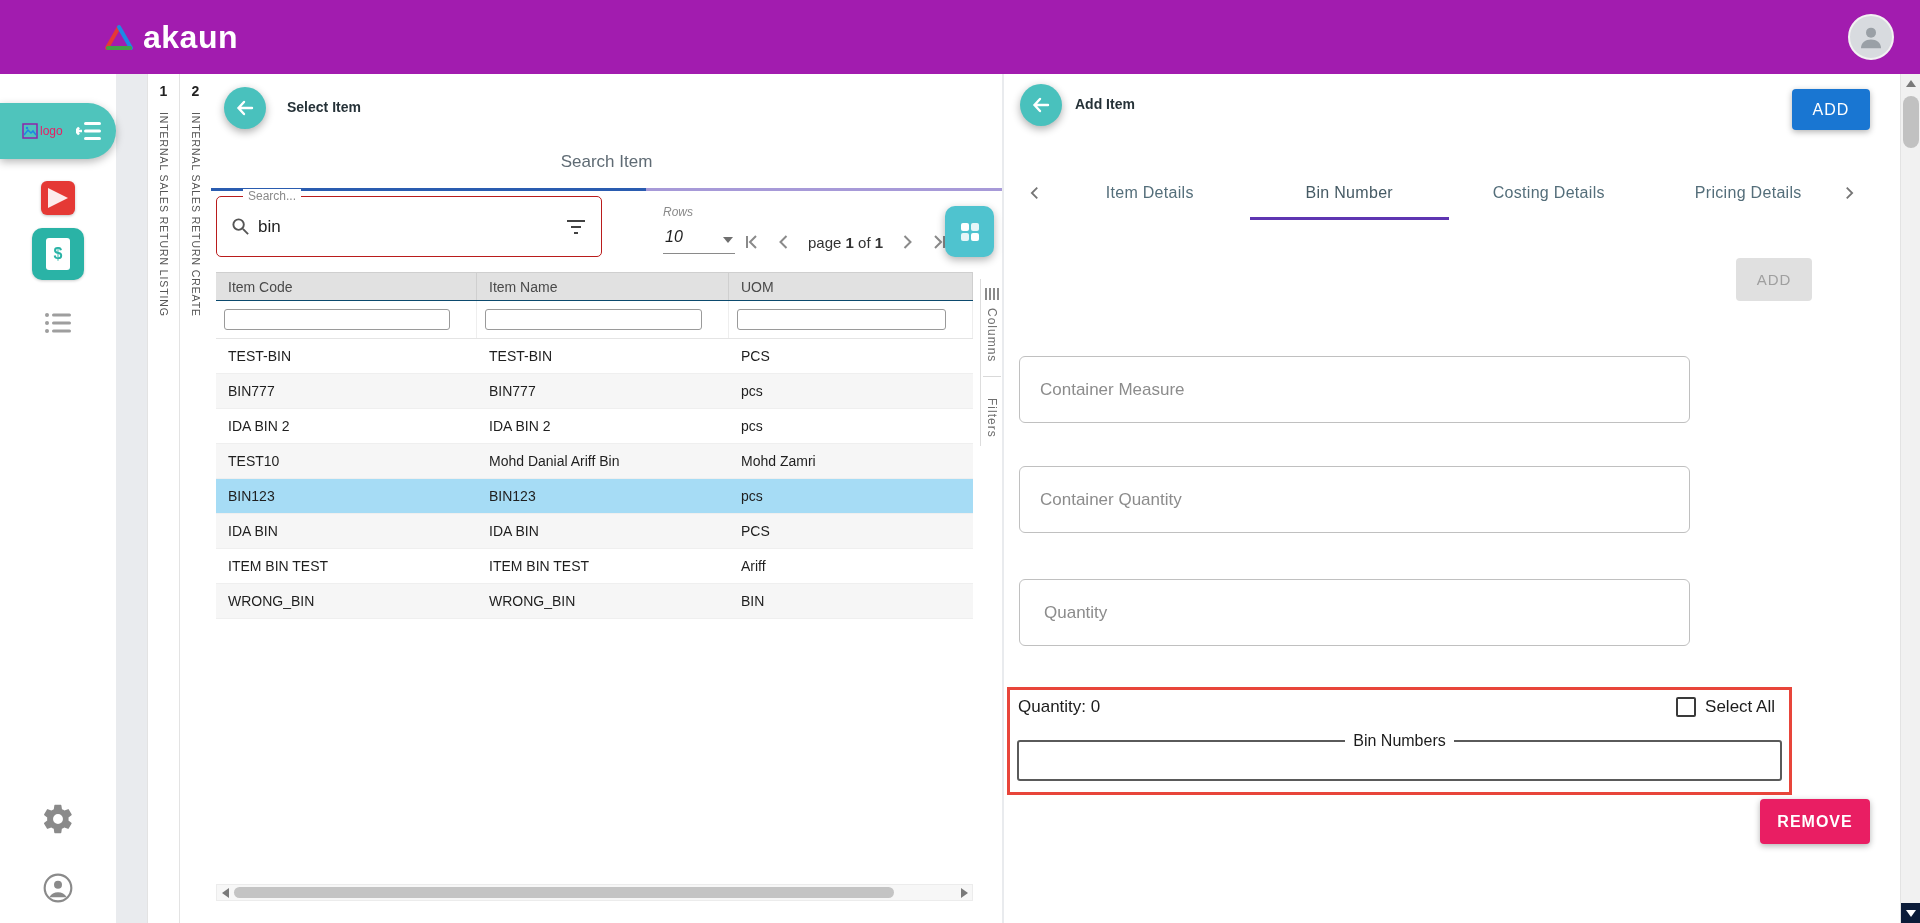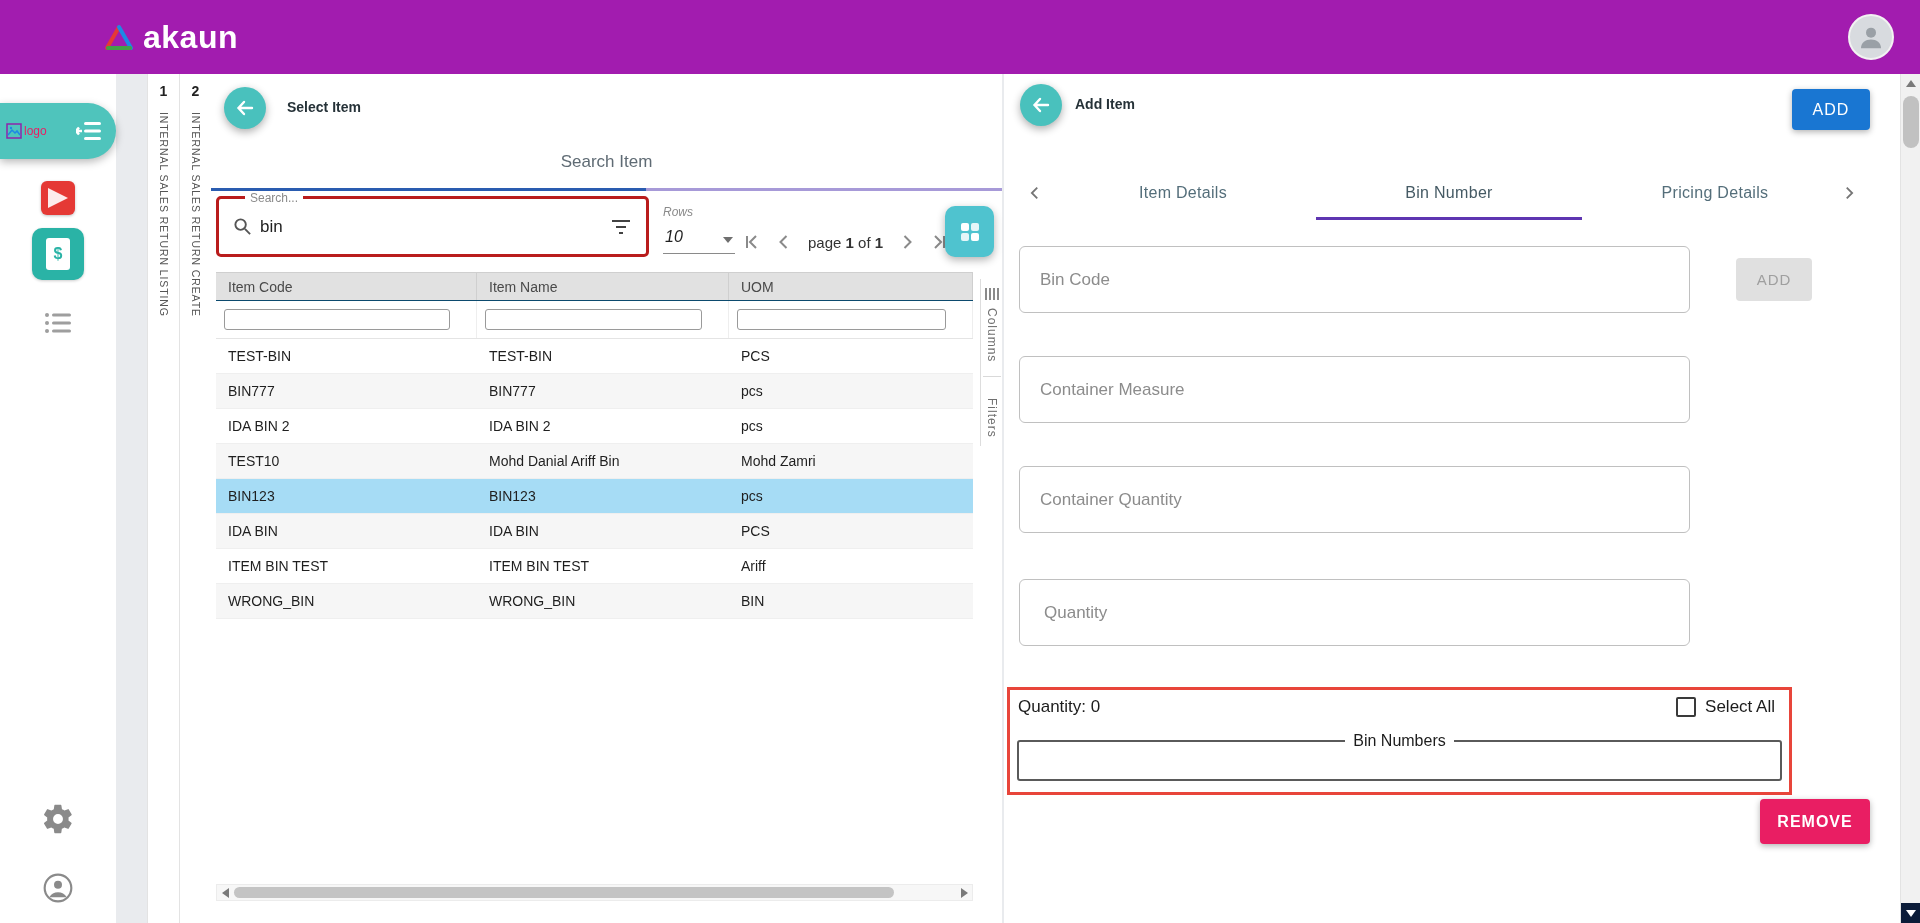--- a/index.html
+++ b/index.html
@@ -10,21 +10,21 @@
   .topbar { position:absolute; top:0; left:0; width:100%; height:74px; background:#a21caf; display:flex; align-items:center; justify-content:space-between; padding:0 26px 0 104px; z-index:20; }
   .brand { display:flex; align-items:center; gap:9px; cursor:pointer; }
   .brand-text { color:#ffffff; font-size:32px; font-weight:bold; letter-spacing:.5px; }
   .avatar { width:46px; height:46px; border-radius:50%; background:#d8dbdf; border:2px solid #f2f2f2; display:flex; align-items:center; justify-content:center; cursor:pointer; }
 
   
   .content { position:absolute; top:74px; left:0; width:1920px; height:849px; background:#e9ebee; }
 
   
   .sidebar { position:absolute; left:0; top:0; width:116px; height:100%; background:#fff; }
-  .logo-pill { position:absolute; left:0; top:29px; width:116px; height:56px; background:#4fc4bc; border-radius:0 28px 28px 0; box-shadow:0 3px 8px rgba(0,0,0,.28); display:flex; align-items:center; justify-content:space-between; padding:0 14px 0 6px; cursor:pointer; z-index:5; }
+  .logo-pill { position:absolute; left:0; top:29px; width:116px; height:56px; background:#4fc4bc; border-radius:0 28px 28px 0; box-shadow:0 3px 8px rgba(0,0,0,.28); display:flex; align-items:center; justify-content:space-between; padding:0 14px 0 22px; cursor:pointer; z-index:5; }
   .broken-img { display:flex; align-items:center; gap:2px; font-size:12px; color:#e91e63; }
   .side-icon { position:absolute; left:0; width:116px; display:flex; justify-content:center; cursor:pointer; }
   .red-icon-box { width:34px; height:34px; background:#e53935; border-radius:6px; position:relative; box-shadow:0 1px 3px rgba(0,0,0,.25); }
   .red-icon-box::after { content:""; position:absolute; left:7px; top:7px; width:0; height:0; border-left:20px solid #fff; border-top:10px solid transparent; border-bottom:10px solid transparent; opacity:.9; }
   .teal-icon-box { width:52px; height:52px; background:#2ab3a6; border-radius:10px; display:flex; align-items:center; justify-content:center; box-shadow:0 1px 3px rgba(0,0,0,.2); }
   .doc-glyph { width:24px; height:32px; background:#fff; border-radius:3px; display:flex; align-items:center; justify-content:center; font-size:16px; font-weight:bold; color:#2ab3a6; }
 
   
   .vtab { position:absolute; top:0; height:100%; width:32px; background:#fff; border-left:1px solid #e3e3e3; cursor:pointer; }
   .vtab:last-of-type { border-right:1px solid #e3e3e3; }
@@ -36,21 +36,21 @@
   .left-panel { left:211px; width:791px; }
   .right-panel { left:1004px; width:896px; }
 
   .back-btn { position:absolute; width:42px; height:42px; border-radius:50%; background:#49c1bd; border:none; display:flex; align-items:center; justify-content:center; box-shadow:0 3px 8px rgba(0,0,0,.32); cursor:pointer; }
   .panel-title { position:absolute; font-size:14px; font-weight:600; color:#263238; }
 
   
   .single-tab { position:absolute; top:78px; left:0; width:100%; text-align:center; font-size:17px; color:#5f6b74; }
   .indicator-line { position:absolute; top:114px; left:0; width:100%; height:3px; background:linear-gradient(90deg,#2a5cb0 0%,#2a5cb0 55%,#a79ad8 55%,#a79ad8 100%); }
 
-  .search-field { position:absolute; left:5px; top:122px; width:433px; height:61px; border:3px solid #b91c1c; border-radius:5px; display:flex; align-items:center; padding:0 14px 0 14px; background:#fff; }
+  .search-field { position:absolute; left:5px; top:122px; width:386px; height:61px; border:1px solid #b91c1c; border-radius:5px; display:flex; align-items:center; padding:0 14px 0 14px; background:#fff; }
   .notch-label { position:absolute; top:-8px; left:26px; background:#fff; padding:0 5px; font-size:12px; color:#8a8a8a; }
   .search-field input { flex:1; border:none; outline:none; font-size:17px; color:#1f1f1f; margin-left:8px; font-family:inherit; background:transparent; }
 
   .rows-select { position:absolute; left:452px; top:128px; width:72px; cursor:pointer;font-style:italic; }
   .rows-label { font-size:12px; color:#8a8a8a; }
   .rows-control { display:flex; align-items:flex-end; justify-content:space-between; border-bottom:1px solid #8a8a8a; padding:6px 2px 7px 2px; margin-top:2px; }
   .rows-value { font-size:16px; color:#1f1f1f; }
   .caret-down { width:0; height:0; border-left:5px solid transparent; border-right:5px solid transparent; border-top:6px solid #6f6f6f; margin-bottom:3px; }
 
   .pagination { position:absolute; left:528px; top:155px; display:flex; align-items:center; gap:6px; }
@@ -368,30 +368,30 @@
 
       <div class="tabs-wrap">
         <span class="tab-chevron left">
           <svg width="18" height="18" viewBox="0 0 20 20">
               <path d="M12.5 4 L6.5 10 L12.5 16" stroke="#757575" stroke-width="2" fill="none"></path>
             </svg>
         </span>
         <div class="tabs">
           <div class="tab">Item Details</div>
           <div class="tab active">Bin Number</div>
+          <div class="tab">Costing Details</div>
           <div class="tab">Pricing Details</div>
         </div>
         <span class="tab-chevron right">
           <svg width="18" height="18" viewBox="0 0 20 20">
               <path d="M7.5 4 L13.5 10 L7.5 16" stroke="#757575" stroke-width="2" fill="none"></path>
             </svg>
         </span>
       </div>
 
-      <div class="ofield" style="top:172px;">Bin Code</div>
       <button class="add-disabled">ADD</button>
       <div class="ofield" style="top:282px;">Container Measure</div>
       <div class="ofield" style="top:392px;">Container Quantity</div>
       <div class="ofield" style="top:505px;padding-left:24px;">Quantity</div>
 
       <div class="red-box">
         <span class="qty-line">Quantity: 0</span>
         <label class="select-all">
           <span class="checkbox"></span>
           <span class="select-all-label">Select All</span>

